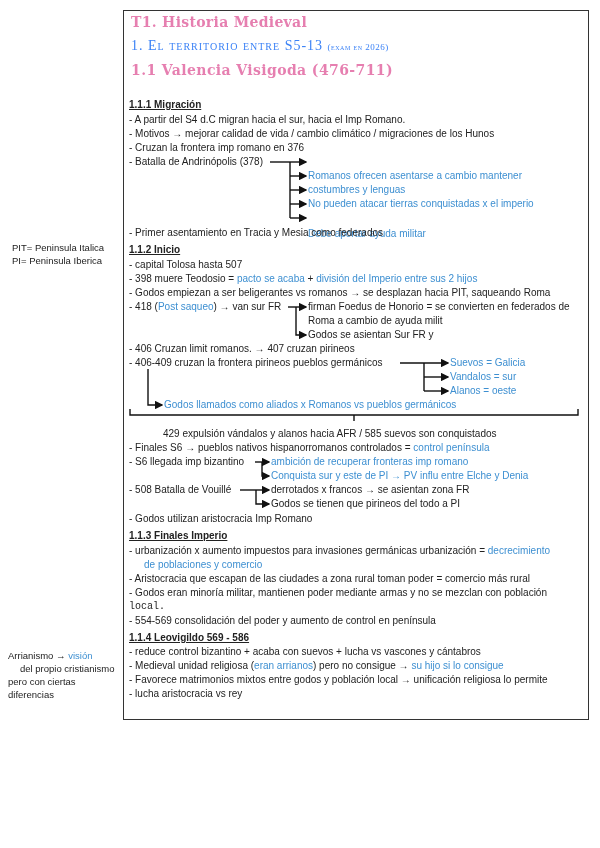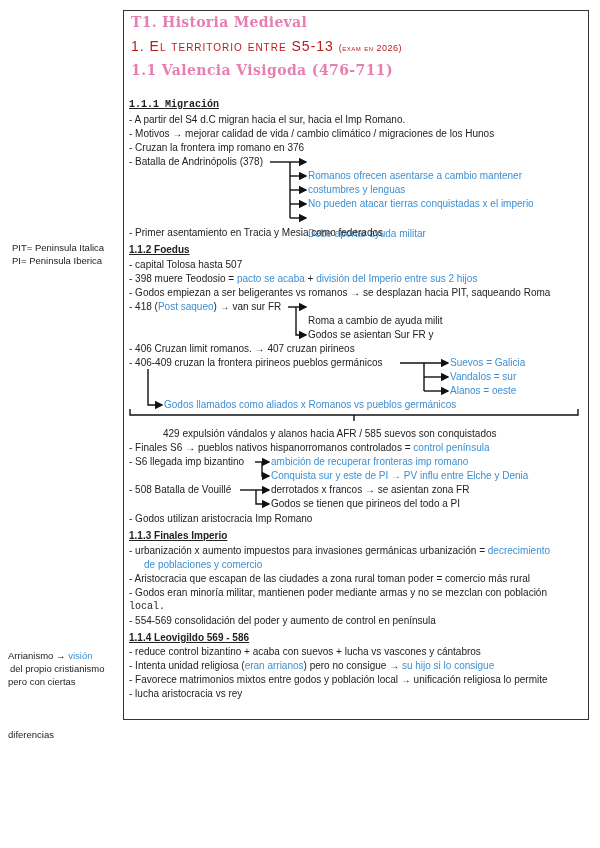--- a/index.html
+++ b/index.html
@@ -4,54 +4,55 @@
 <style>
   html, body { margin:0; padding:0; background:#ffffff; }
   body { width:600px; height:848px; position:relative; overflow:hidden;
          font-family:"Liberation Sans", sans-serif; color:#222; }
   .page { position:absolute; left:0; top:0; width:548px; height:848px; }
   .box { position:absolute; left:123px; top:10px; width:466px; height:710px;
          border:1.5px solid #333; box-sizing:border-box; }
   .t { position:absolute; white-space:nowrap; font-size:10px; line-height:12px; color:#222; }
   .blue { color:#3d8fd1; }
   .title1 { font-family:"DejaVu Serif", serif; font-weight:bold; color:#e67fb0; font-size:14px; line-height:16px; letter-spacing:0.3px; }
-  .title2 { font-family:Liberation Sans, sans-serif; color:#b91c1c; font-size:14px; line-height:16px; letter-spacing:1px; font-variant:small-caps; }
+  .title2 { font-family:Liberation Serif, serif; color:#3b82f6; font-size:14px; line-height:16px; letter-spacing:1px; font-variant:small-caps; }
   .title2 small { font-size:9px; letter-spacing:0.5px; }
   .title3 { font-family:"DejaVu Serif", serif; font-weight:bold; color:#e67fb0; font-size:14px; line-height:16px; letter-spacing:0.4px; }
   .h { font-weight:bold; text-decoration:underline; font-size:10px; }
   .side { position:absolute; font-size:9.5px; line-height:12px; color:#222; }
   svg.arrows { position:absolute; left:0; top:0; width:600px; height:848px; pointer-events:none; }
 </style>
 </head>
 <body>
 
 <div class="page">
   <div class="box"></div>
 
   <div class="t title1" style="left:131px;top:14px;">T1. Historia Medieval</div>
   <div class="t title2" style="left:131px;top:38px;"><span>1. El territorio entre S5-13</span> <small>(exam en 2026)</small></div>
   <div class="t title3" style="left:131px;top:62px;">1.1  Valencia Visigoda (476-711)</div>
 
 
-  <div class="t h" style="left:129px;top:99px;font-family:Liberation Mono, monospace;">1.1.1 Migración</div>
+  <div class="t h" style="left:129px;top:99px;">1.1.1 Migración</div>
   <div class="t" style="left:129px;top:114px;">- A partir del S4 d.C migran hacia el sur, hacia el Imp Romano.</div>
   <div class="t" style="left:129px;top:128px;">- Motivos → mejorar calidad de vida / cambio climático / migraciones de los Hunos</div>
   <div class="t" style="left:129px;top:142px;">- Cruzan la frontera imp romano en 376</div>
   <div class="t" style="left:129px;top:156px;">- Batalla de Andrinópolis (378)</div>
   <div class="t blue" style="left:308px;top:170px;">Romanos ofrecen asentarse a cambio mantener</div>
   <div class="t blue" style="left:308px;top:184px;">costumbres y lenguas</div>
   <div class="t blue" style="left:308px;top:198px;">No pueden atacar tierras conquistadas x el imperio</div>
   <div class="t blue" style="left:308px;top:228px;">Debe aportar ayuda militar</div>
   <div class="t" style="left:129px;top:227px;">- Primer asentamiento en Tracia y Mesia como federados</div>
 
-  <div class="t h" style="left:129px;top:244px;">1.1.2 Foedus</div>
+  <div class="t h" style="left:129px;top:244px;">1.1.2 Inicio</div>
   <div class="t" style="left:129px;top:259px;">- capital Tolosa hasta 507</div>
   <div class="t" style="left:129px;top:273px;"><span>- 398 muere Teodosio = </span><span class="blue">pacto se acaba</span><span> + </span><span class="blue">división del Imperio entre sus 2 hijos</span></div>
   <div class="t" style="left:129px;top:287px;">- Godos empiezan a ser beligerantes vs romanos → se desplazan hacia PIT, saqueando Roma</div>
   <div class="t" style="left:129px;top:301px;"><span>- 418 (</span><span class="blue">Post saqueo</span><span>) → van sur FR</span></div>
+  <div class="t" style="left:308px;top:301px;">firman Foedus de Honorio = se convierten en federados de</div>
   <div class="t" style="left:308px;top:315px;">Roma a cambio de ayuda milit</div>
   <div class="t" style="left:308px;top:329px;">Godos se asientan Sur FR y</div>
   <div class="t" style="left:129px;top:343px;">- 406 Cruzan limit romanos. → 407 cruzan pirineos</div>
   <div class="t" style="left:129px;top:357px;">- 406-409 cruzan la frontera pirineos pueblos germánicos</div>
   <div class="t blue" style="left:450px;top:357px;">Suevos = Galicia</div>
   <div class="t blue" style="left:450px;top:371px;">Vandalos = sur</div>
   <div class="t blue" style="left:450px;top:385px;">Alanos = oeste</div>
   <div class="t blue" style="left:164px;top:399px;">Godos llamados como aliados x Romanos vs pueblos germánicos</div>
   <div class="t" style="left:163px;top:428px;">429 expulsión vándalos y alanos hacia AFR / 585 suevos son conquistados</div>
   <div class="t" style="left:129px;top:442px;"><span>- Finales S6 → pueblos nativos hispanorromanos controlados = </span><span class="blue">control península</span></div>
@@ -66,30 +67,30 @@
   <div class="t h" style="left:129px;top:530px;">1.1.3 Finales Imperio</div>
   <div class="t" style="left:129px;top:545px;"><span>- urbanización x aumento impuestos para invasiones germánicas urbanización = </span><span class="blue">decrecimiento</span></div>
   <div class="t blue" style="left:144px;top:559px;">de poblaciones y comercio</div>
   <div class="t" style="left:129px;top:573px;">- Aristocracia que escapan de las ciudades a zona rural toman poder = comercio más rural</div>
   <div class="t" style="left:129px;top:587px;">- Godos eran minoría militar, mantienen poder mediante armas y no se mezclan con población</div>
   <div class="t" style="left:129px;top:601px;font-family:Liberation Mono, monospace;">local.</div>
   <div class="t" style="left:129px;top:615px;">- 554-569 consolidación del poder y aumento de control en península</div>
 
   <div class="t h" style="left:129px;top:632px;">1.1.4 Leovigildo 569 - 586</div>
   <div class="t" style="left:129px;top:646px;">- reduce control bizantino + acaba con suevos + lucha vs vascones y cántabros</div>
-  <div class="t" style="left:129px;top:660px;"><span>- Intenta unidad religiosa (</span><span class="blue">eran arrianos</span><span>) pero no consigue → </span><span class="blue">su hijo si lo consigue</span></div>
+  <div class="t" style="left:129px;top:660px;"><span>- Medieval unidad religiosa (</span><span class="blue">eran arrianos</span><span>) pero no consigue → </span><span class="blue">su hijo si lo consigue</span></div>
   <div class="t" style="left:129px;top:674px;">- Favorece matrimonios mixtos entre godos y población local → unificación religiosa lo permite</div>
   <div class="t" style="left:129px;top:688px;">- lucha aristocracia vs rey</div>
 
   <div class="side" style="left:12px;top:242px;">PIT= Peninsula Italica</div>
   <div class="side" style="left:12px;top:255px;">PI= Peninsula Iberica</div>
   <div class="side" style="left:8px;top:650px;"><span>Arrianismo → </span><span class="blue">visión</span></div>
-  <div class="side blue" style="left:10px;top:663px;">del propio cristianismo</div>
+  <div class="side blue" style="left:20px;top:663px;">del propio cristianismo</div>
   <div class="side blue" style="left:8px;top:676px;">pero con ciertas</div>
-  <div class="side blue" style="left:8px;top:729px;">diferencias</div>
+  <div class="side blue" style="left:8px;top:689px;">diferencias</div>
 
   <svg class="arrows">
     <defs>
       <marker id="ah" markerWidth="6" markerHeight="6" refX="5" refY="3" orient="auto">
         <path d="M0,0 L6,3 L0,6 z" fill="#111"></path>
       </marker>
     </defs>
     <g stroke="#111" stroke-width="1.4" fill="none">
 
       <path d="M270,162 H290"></path>

